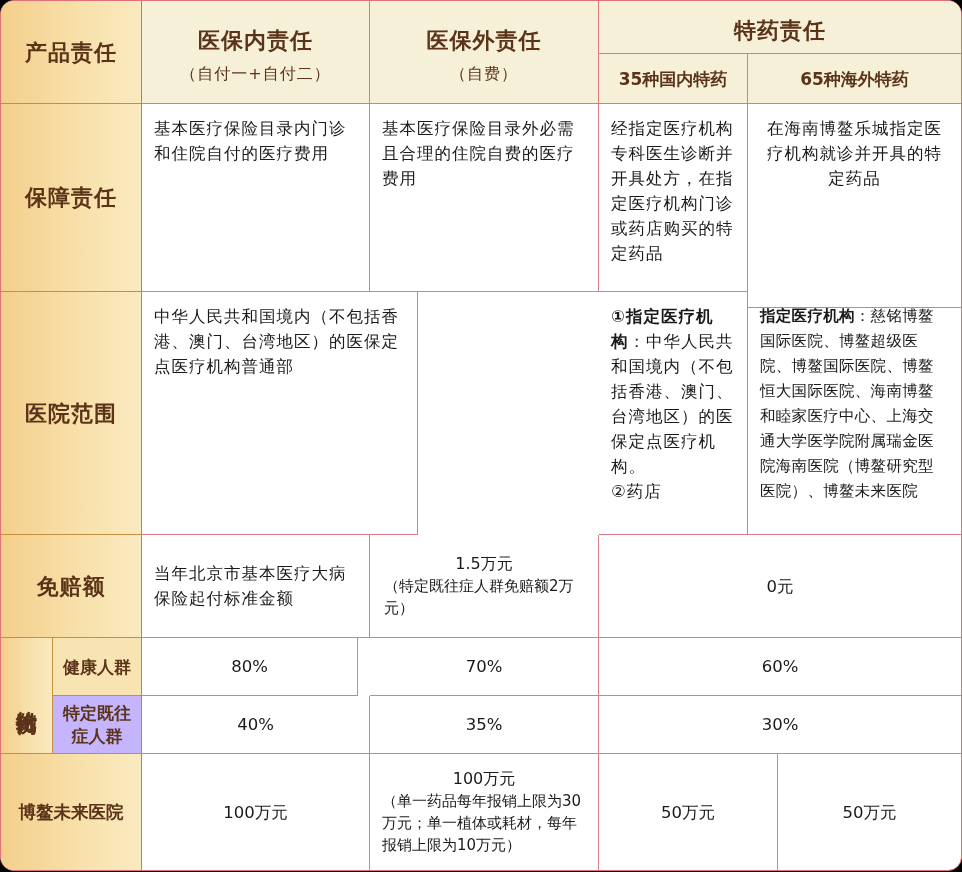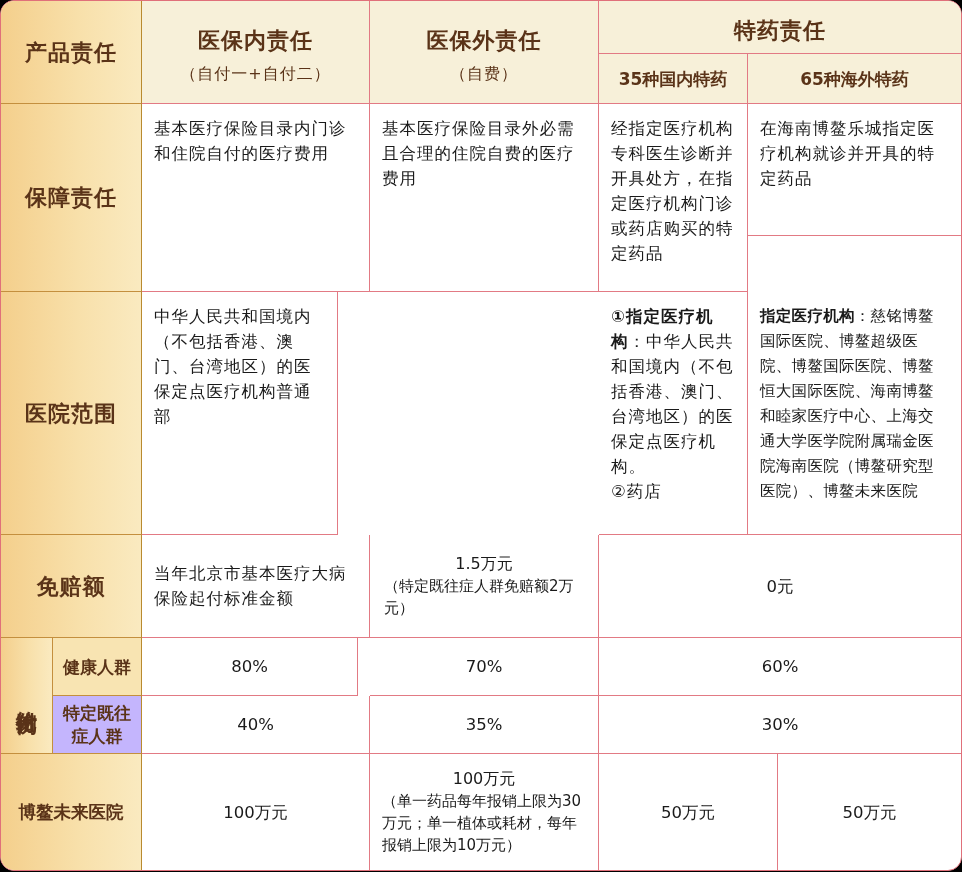--- a/index.html
+++ b/index.html
@@ -54,26 +54,26 @@
   <div class="cell hdr" style="left:747px;top:53px;width:213px;height:50px;border-right:none;">
     <span class="h3">65种海外特药</span>
   </div>
 
   <div class="cell side" style="left:0;top:103px;width:141px;height:188px;">
     <span class="s1">保障责任</span>
   </div>
   <div class="cell body" style="left:141px;top:103px;width:228px;height:188px;">基本医疗保险目录内门诊和住院自付的医疗费用</div>
   <div class="cell body" style="left:369px;top:103px;width:229px;height:188px;">基本医疗保险目录外必需且合理的住院自费的医疗费用</div>
   <div class="cell body" style="left:598px;top:103px;width:149px;height:188px;">经指定医疗机构专科医生诊断并开具处方，在指定医疗机构门诊或药店购买的特定药品</div>
-  <div class="cell body" style="left:747px;top:103px;width:213px;height:132px;border-right:none;">在海南博鳌乐城指定医疗机构就诊并开具的特定药品</div>
+  <div class="cell body" style="left:747px;top:103px;width:213px;height:204px;border-right:none;text-align:center;">在海南博鳌乐城指定医疗机构就诊并开具的特定药品</div>
 
   <div class="cell side" style="left:0;top:291px;width:141px;height:243px;">
     <span class="s1">医院范围</span>
   </div>
-  <div class="cell body" style="left:141px;top:291px;width:196px;height:243px;">中华人民共和国境内（不包括香港、澳门、台湾地区）的医保定点医疗机构普通部</div>
+  <div class="cell body" style="left:141px;top:291px;width:276px;height:243px;">中华人民共和国境内（不包括香港、澳门、台湾地区）的医保定点医疗机构普通部</div>
   <div class="cell body" style="left:598px;top:291px;width:149px;height:243px;">
     <b class="em">①指定医疗机构</b><span>：中华人民共和国境内（不包括香港、澳门、台湾地区）的医保定点医疗机构。</span><br>
     <span>②药店</span>
   </div>
   <div class="cell body" style="left:747px;top:291px;width:213px;height:243px;border-right:none;font-size:15.5px;letter-spacing:0.3px;">
     <b class="em">指定医疗机构</b><span>：慈铭博鳌国际医院、博鳌超级医院、博鳌国际医院、博鳌恒大国际医院、海南博鳌和睦家医疗中心、上海交通大学医学院附属瑞金医院海南医院（博鳌研究型医院）、博鳌未来医院</span>
   </div>
 
   <div class="cell side" style="left:0;top:534px;width:141px;height:103px;">
     <span class="s1">免赔额</span>

